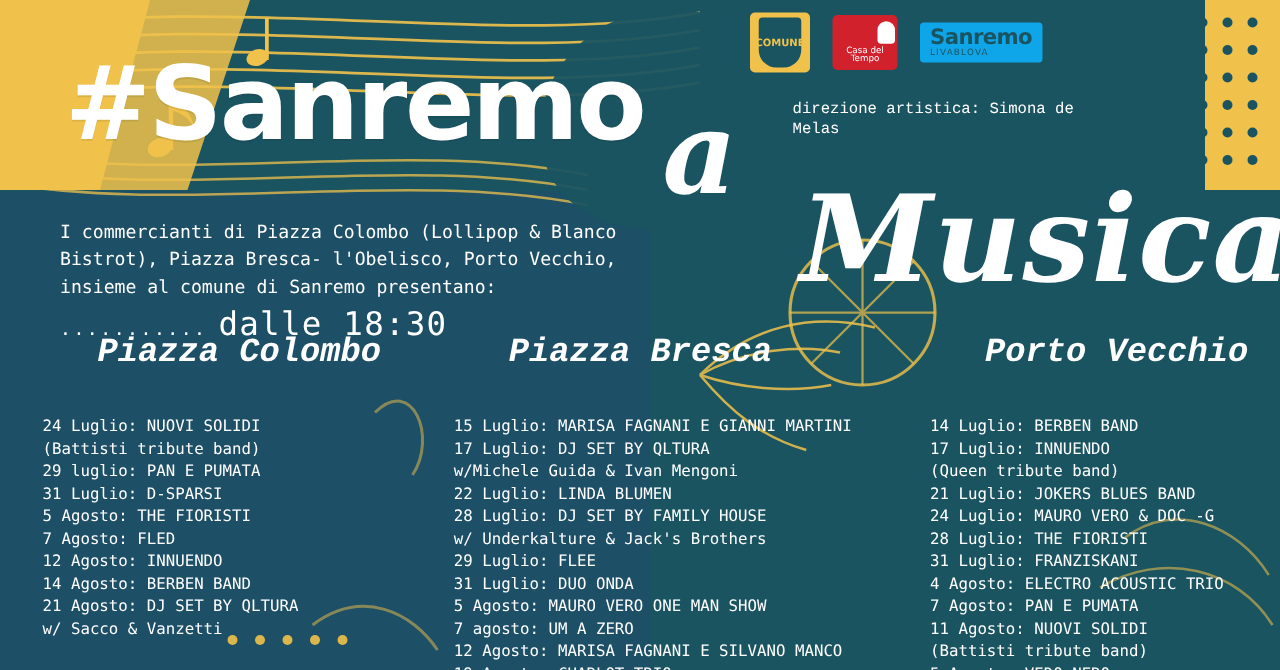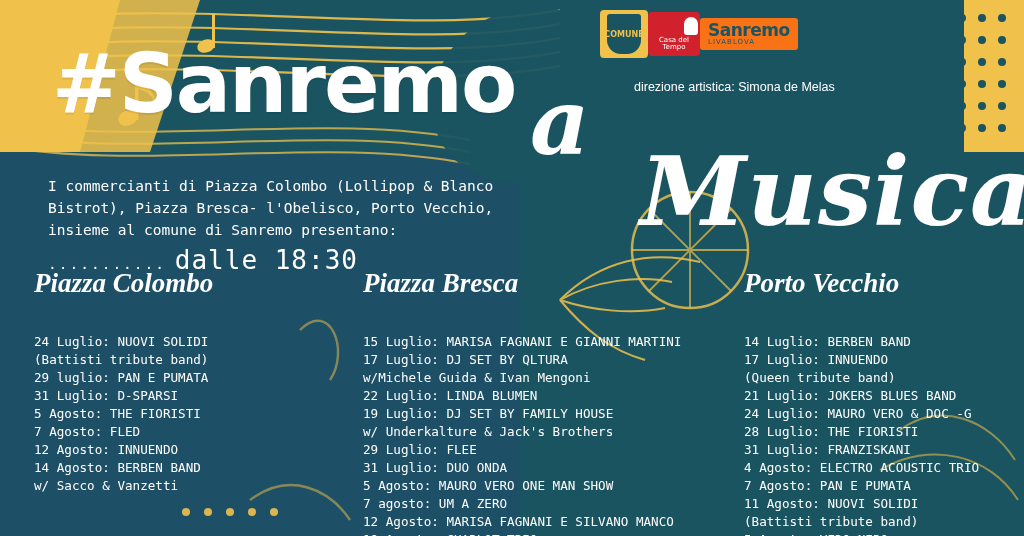--- a/index.html
+++ b/index.html
@@ -47,49 +47,49 @@
     font-family:"DejaVu Serif", serif;
     font-style:italic;
     font-weight:700;
     color:#ffffff;
   }
   .title-a { left:530px; top:68px; font-size:92px; }
   .title-musica { left:640px; top:135px; font-size:96px; letter-spacing:1px; }
 
   .logos {
     position:absolute; left:600px; top:8px; width:340px; height:52px;
-    display:flex; align-items:center; 
+    display:flex; align-items:center; gap:18px;
   }
   .logo-crest {
     width:48px; height:48px; border-radius:4px;
     background:#f0c24b; position:relative;
     display:flex; align-items:center; justify-content:center;
   }
   .logo-crest .inner {
     width:34px;height:40px;background:#1b5461;border-radius:3px 3px 14px 14px;
     display:flex;align-items:center;justify-content:center;
   }
   .logo-crest .inner span{color:#f0c24b;font-size:8px;font-weight:700;}
   .logo-red {
     width:52px;height:44px;background:#d0212c;border-radius:4px;
     display:flex;flex-direction:column;align-items:flex-end;justify-content:center;
     color:#fff;font-size:7px;line-height:1.05;text-align:center;padding:2px;
   }
   .logo-red .figure{width:14px;height:18px;background:#fff;border-radius:7px 7px 3px 3px;margin-bottom:2px;}
   .logo-san {
-    background:#f97316;color:#1b5461;font-weight:700;font-size:17px;
+    background:#0ea5e9;color:#1b5461;font-weight:700;font-size:17px;
     padding:4px 8px;border-radius:3px;line-height:1;letter-spacing:-0.5px;
     display:flex;flex-direction:column;align-items:flex-start;
   }
   .logo-san .sub{font-size:7px;font-weight:400;letter-spacing:1px;}
 
   .artistic {
     position:absolute; left:634px; top:80px; width:260px;
     color:#ffffff; font-size:12.5px; line-height:1.25;
-    font-family:Liberation Sans, sans-serif;
+    font-family:Liberation Mono, monospace;
   }
 
   .intro {
     position:absolute; left:48px; top:176px; width:470px;
     color:#ffffff; font-size:14.5px; line-height:1.5;
     font-family:"DejaVu Sans Mono", monospace;
   }
   .intro .dots { letter-spacing:2px; color:#ffffff; }
   .time {
     font-family:"DejaVu Sans Mono", monospace;
@@ -98,24 +98,25 @@
 
   
   .cols {
     position:absolute; left:0; top:268px; width:1024px; height:268px;
   }
   .col { position:absolute; top:0; }
   .col1 { left:34px; width:300px; }
   .col2 { left:363px; width:330px; }
   .col3 { left:744px; width:280px; }
   .col-title {
-    font-family:Liberation Serif, serif;
+    font-family:Liberation Mono, monospace;
     font-style:italic; font-weight:700;
     font-size:27px; color:#ffffff; margin-bottom:16px;
     white-space:nowrap;
+    margin-left:44px;
   }
   .col-list {
     font-family:"DejaVu Sans Mono", monospace;
     font-size:12.6px; line-height:1.43; color:#ffffff;
     list-style:none;
     margin-top:34px;
   }
   .col-list li { white-space:nowrap; }
 </style>
 </head>
@@ -247,31 +248,32 @@
       <div class="col-title">Piazza Colombo</div>
       <ul class="col-list">
           <li>24 Luglio: NUOVI SOLIDI</li>
           <li>(Battisti tribute band)</li>
           <li>29 luglio: PAN E PUMATA</li>
           <li>31 Luglio: D-SPARSI</li>
           <li>5 Agosto: THE FIORISTI</li>
           <li>7 Agosto: FLED</li>
           <li>12 Agosto: INNUENDO</li>
           <li>14 Agosto: BERBEN BAND</li>
+          <li>21 Agosto: DJ SET BY QLTURA</li>
           <li>w/ Sacco &amp; Vanzetti</li>
         </ul>
     </div>
     <div class="col col2">
       <div class="col-title">Piazza Bresca</div>
       <ul class="col-list">
           <li>15 Luglio: MARISA FAGNANI E GIANNI MARTINI</li>
           <li>17 Luglio: DJ SET BY QLTURA</li>
           <li>w/Michele Guida &amp; Ivan Mengoni</li>
           <li>22 Luglio: LINDA BLUMEN</li>
-          <li>19 Luglio: DJ SET BY FAMILY HOUSE</li>
+          <li>28 Luglio: DJ SET BY FAMILY HOUSE</li>
           <li>w/ Underkalture &amp; Jack's Brothers</li>
           <li>29 Luglio: FLEE</li>
           <li>31 Luglio: DUO ONDA</li>
           <li>5 Agosto: MAURO VERO ONE MAN SHOW</li>
           <li>7 agosto: UM A ZERO</li>
           <li>12 Agosto: MARISA FAGNANI E SILVANO MANCO</li>
           <li>19 Agosto: CHARLOT TRIO</li>
           <li>21 Agosto: MH BAND</li>
         </ul>
     </div>

